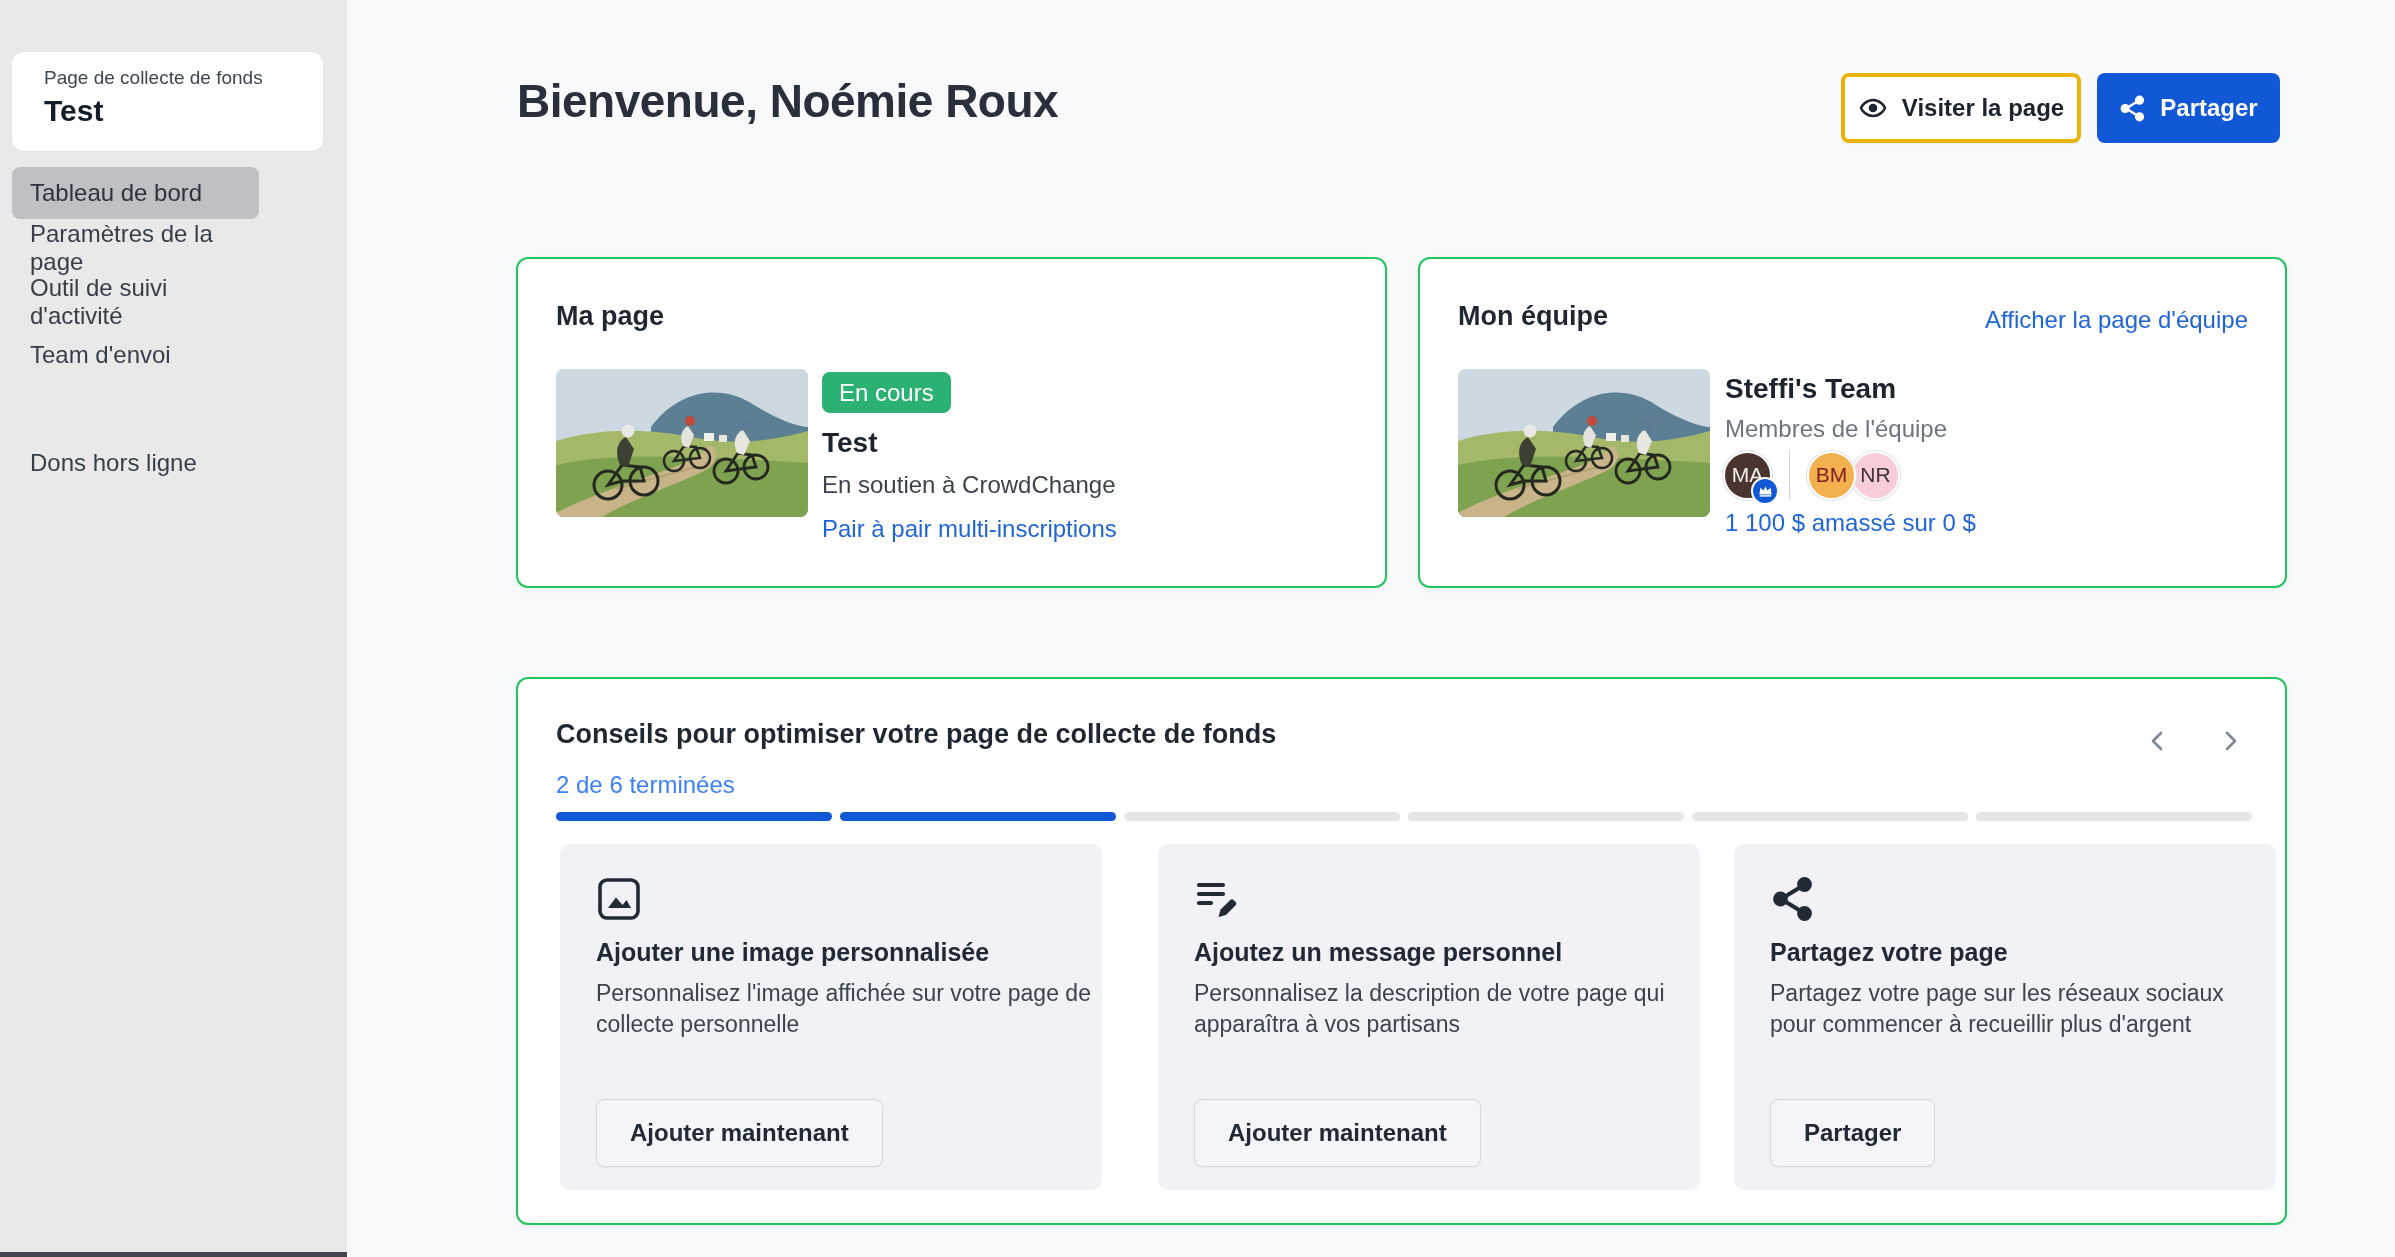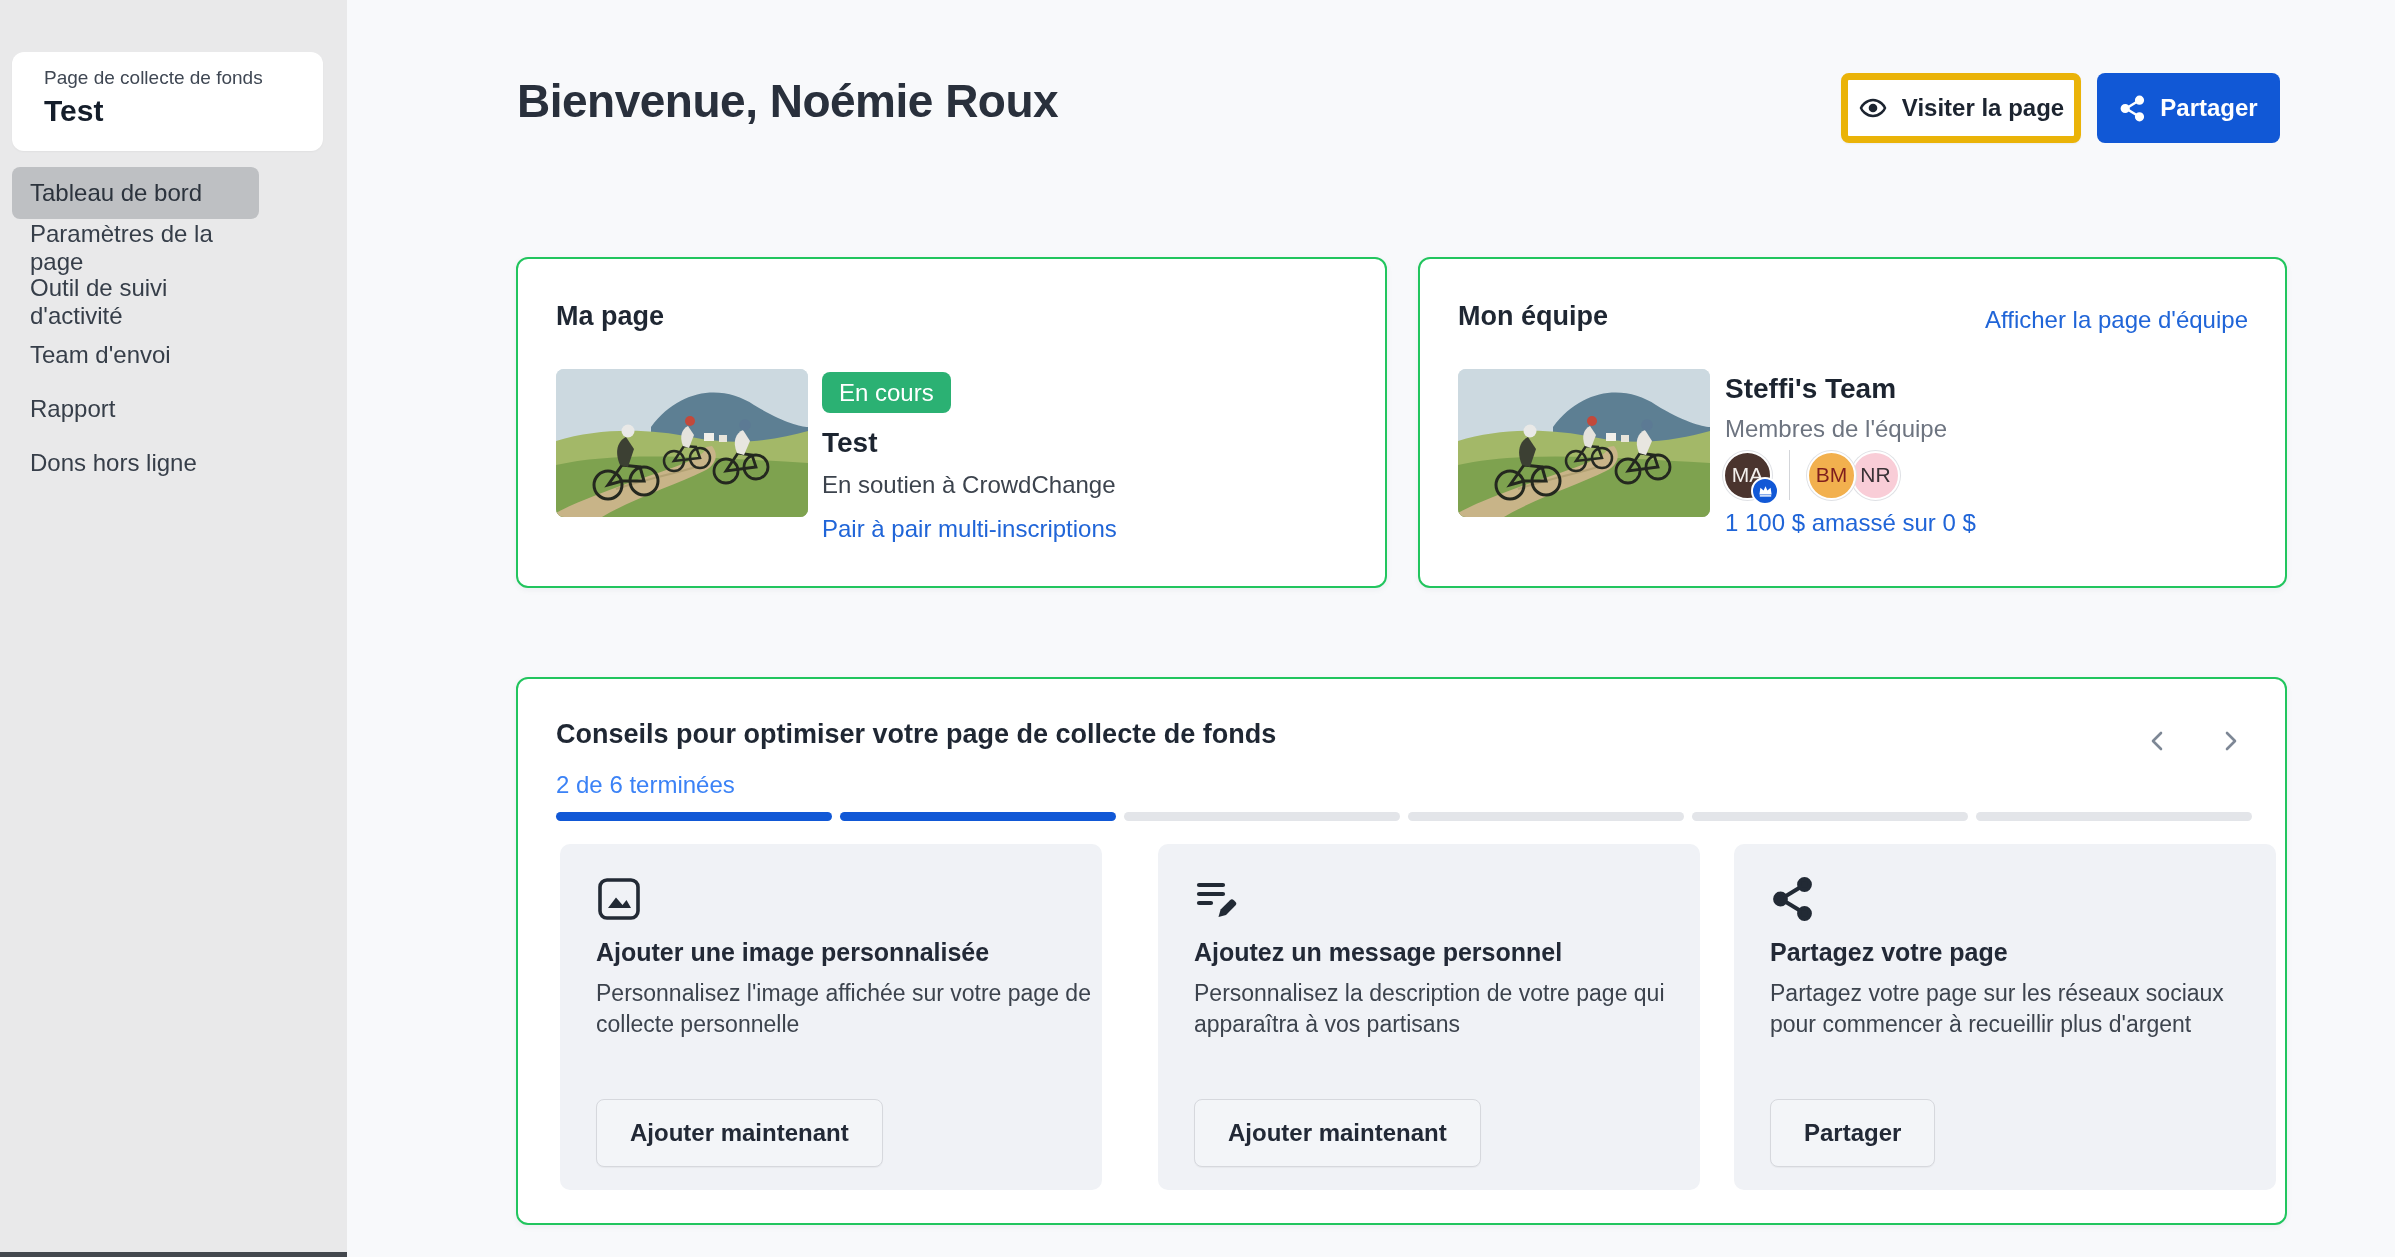--- a/index.html
+++ b/index.html
@@ -29,21 +29,21 @@
 
   
   .page-h1 {
     position:absolute; left:517px; top:74px; margin:0;
     font-size:46px; font-weight:bold; color:#29303c; letter-spacing:-0.5px;
   }
   .btn { display:flex; align-items:center; justify-content:center; gap:14px;
          border-radius:8px; font-size:24px; font-weight:bold; cursor:pointer; }
   .btn-visit {
     position:absolute; left:1841px; top:73px; width:240px; height:70px;
-    background:#fff; border:7px solid #eab308; color:#1c2430;
+    background:#fff; border:4px solid #eab308; color:#1c2430;
     box-shadow:0 1px 2px rgba(0,0,0,.05);
     text-align:center;
   }
   .btn-share {
     position:absolute; left:2097px; top:73px; width:183px; height:70px;
     background:#1158d6; border:none; color:#fff;
   }
 
   
   .card {
@@ -124,23 +124,20 @@
     <span>Tableau de bord</span>
   </div>
   <div class="side-item" style="top:222px">
     <span>Paramètres de la page</span>
   </div>
   <div class="side-item" style="top:276px">
     <span>Outil de suivi d'activité</span>
   </div>
   <div class="side-item" style="top:329px">
     <span>Team d'envoi</span>
-  </div>
-  <div class="side-item" style="top:383px">
-    <span>Rapport</span>
   </div>
   <div class="side-item" style="top:437px">
     <span>Dons hors ligne</span>
   </div>
   <div class="sidebar-strip"></div>
 </nav>
 
 <h1 class="page-h1">Bienvenue, Noémie Roux</h1>
 
 <button class="btn btn-visit">

